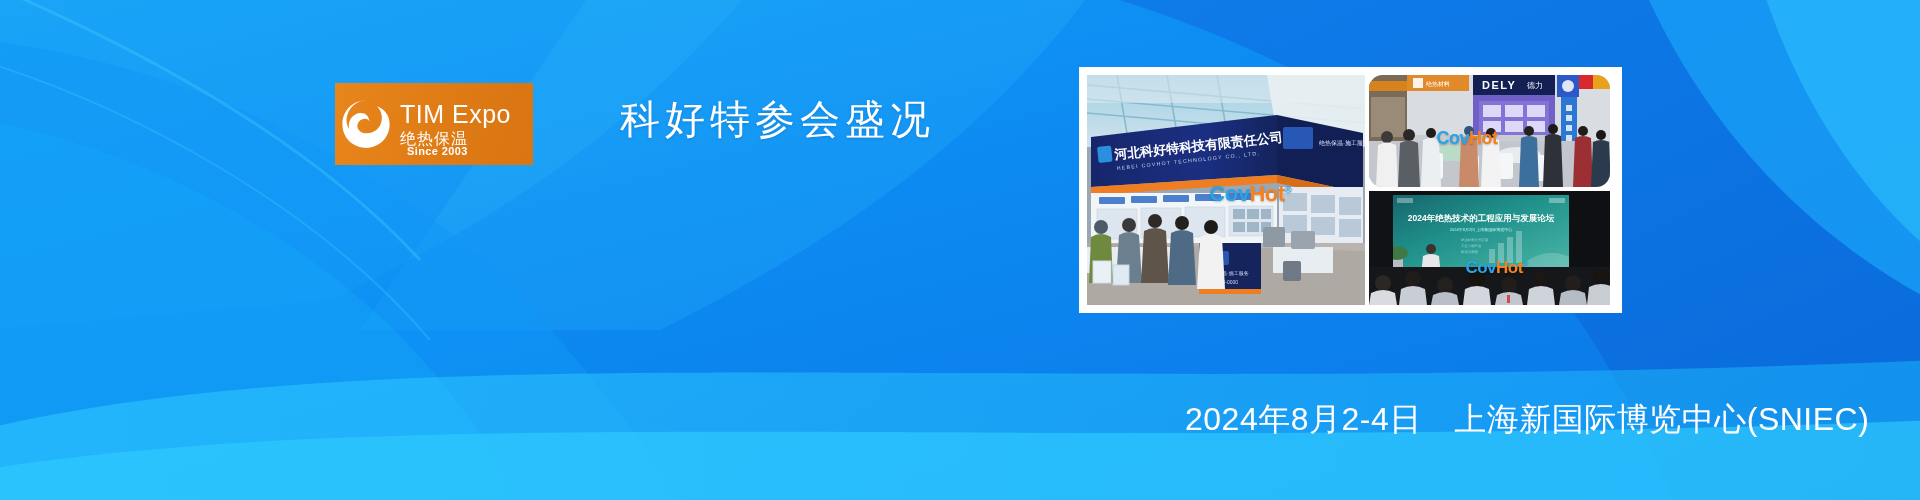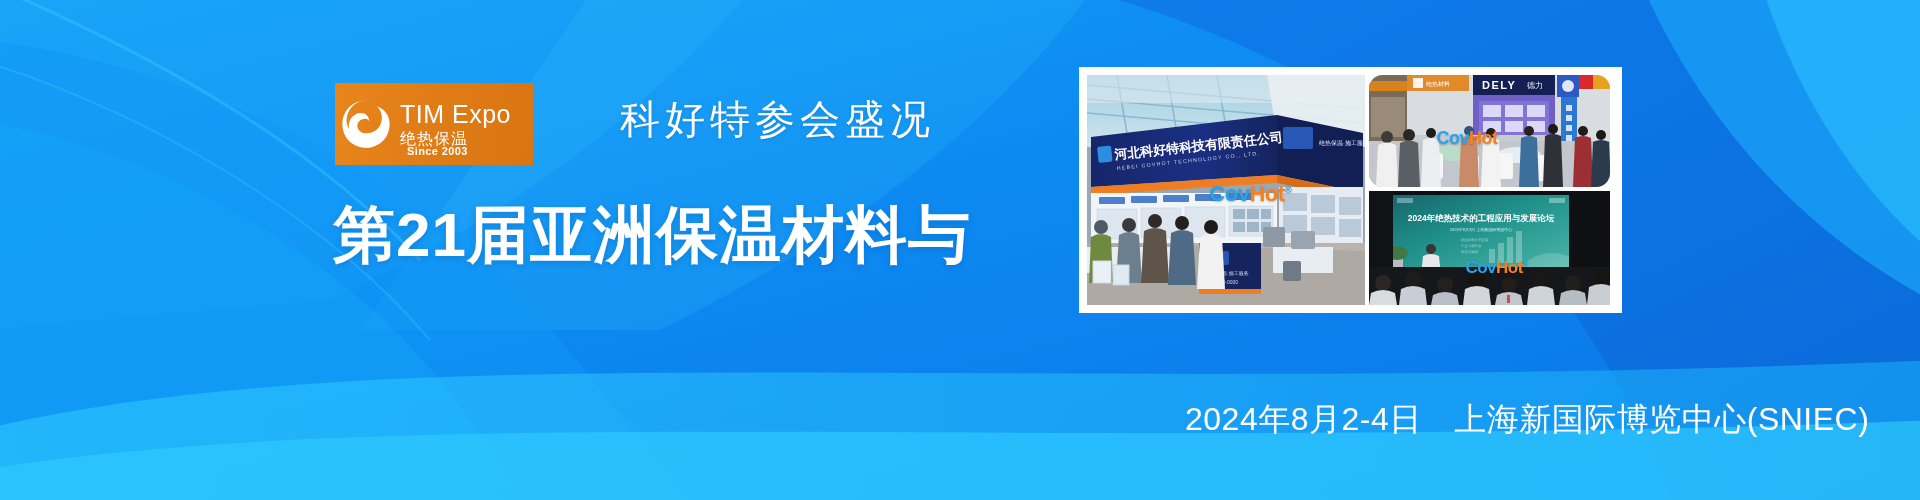--- a/index.html
+++ b/index.html
@@ -214,21 +214,20 @@
     <div class="logo-text-col">
       <span class="logo-title">TIM Expo</span>
       <span class="logo-sub">绝热保温</span>
     </div>
     <span class="logo-since">Since 2003</span>
   </div>
 
   <div class="subtitle">科好特参会盛况</div>
 
   <div class="headline">
-    <span class="line line1">第21届亚洲保温材料与</span>
   </div>
 
   <div class="datevenue">2024年8月2-4日　上海新国际博览中心(SNIEC)</div>
 
   <div class="collage">
 
     <div class="photo big">
       <svg viewBox="0 0 278 230" preserveAspectRatio="none" aria-hidden="true">
         <defs>
           <linearGradient id="roofG" x1="0" y1="0" x2="0" y2="1">

